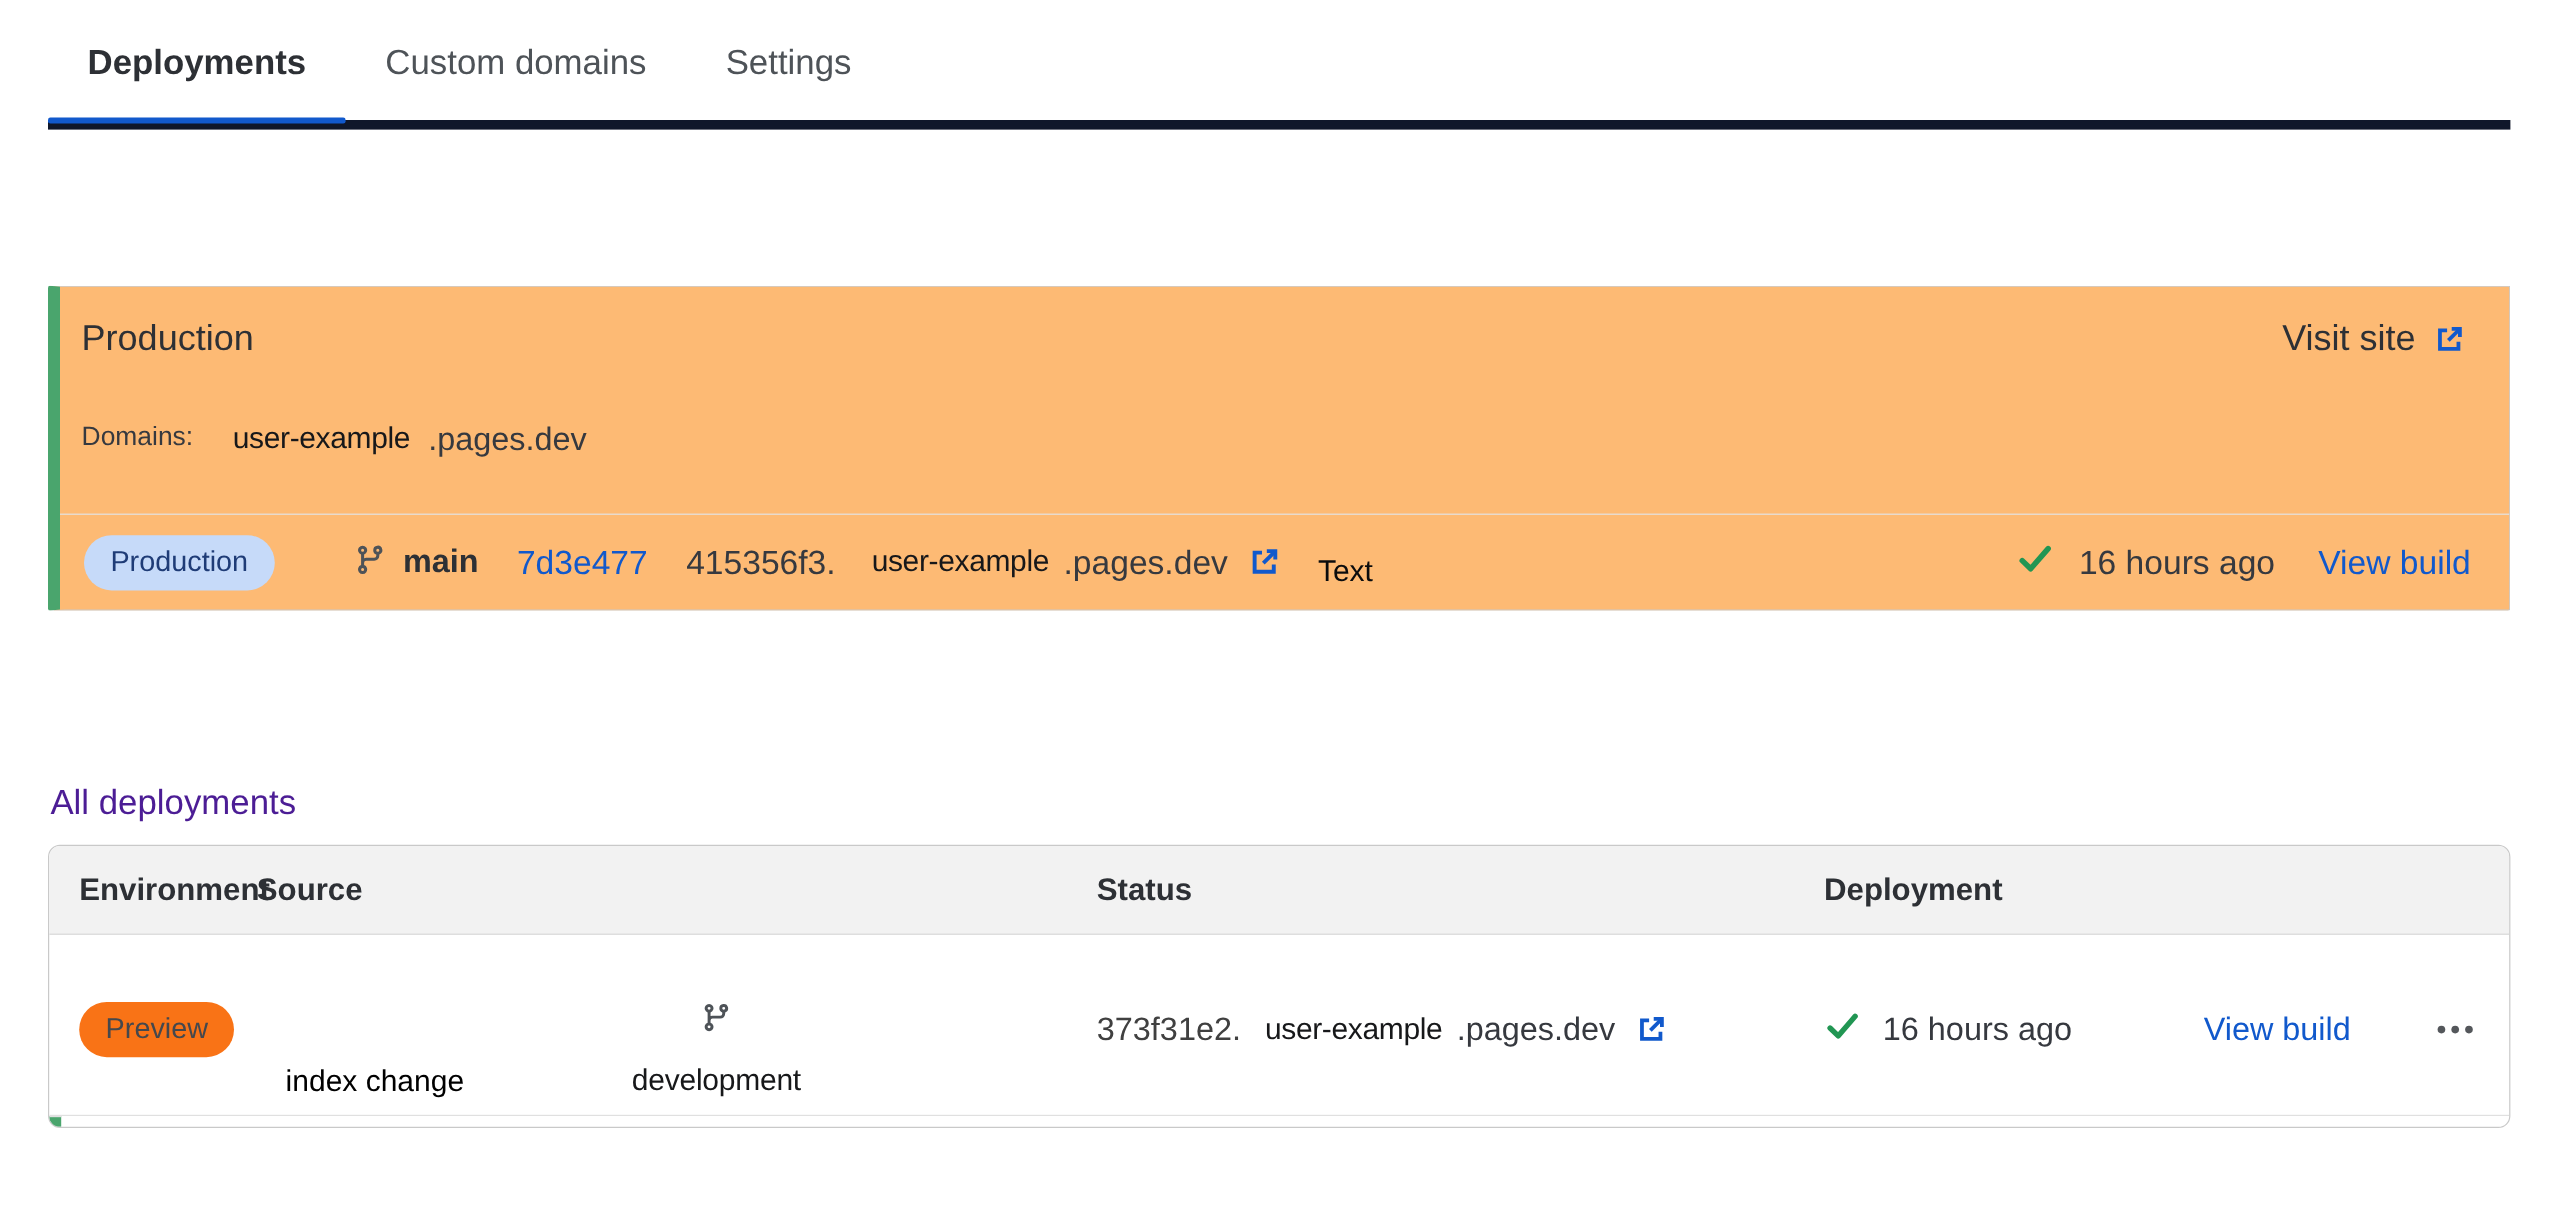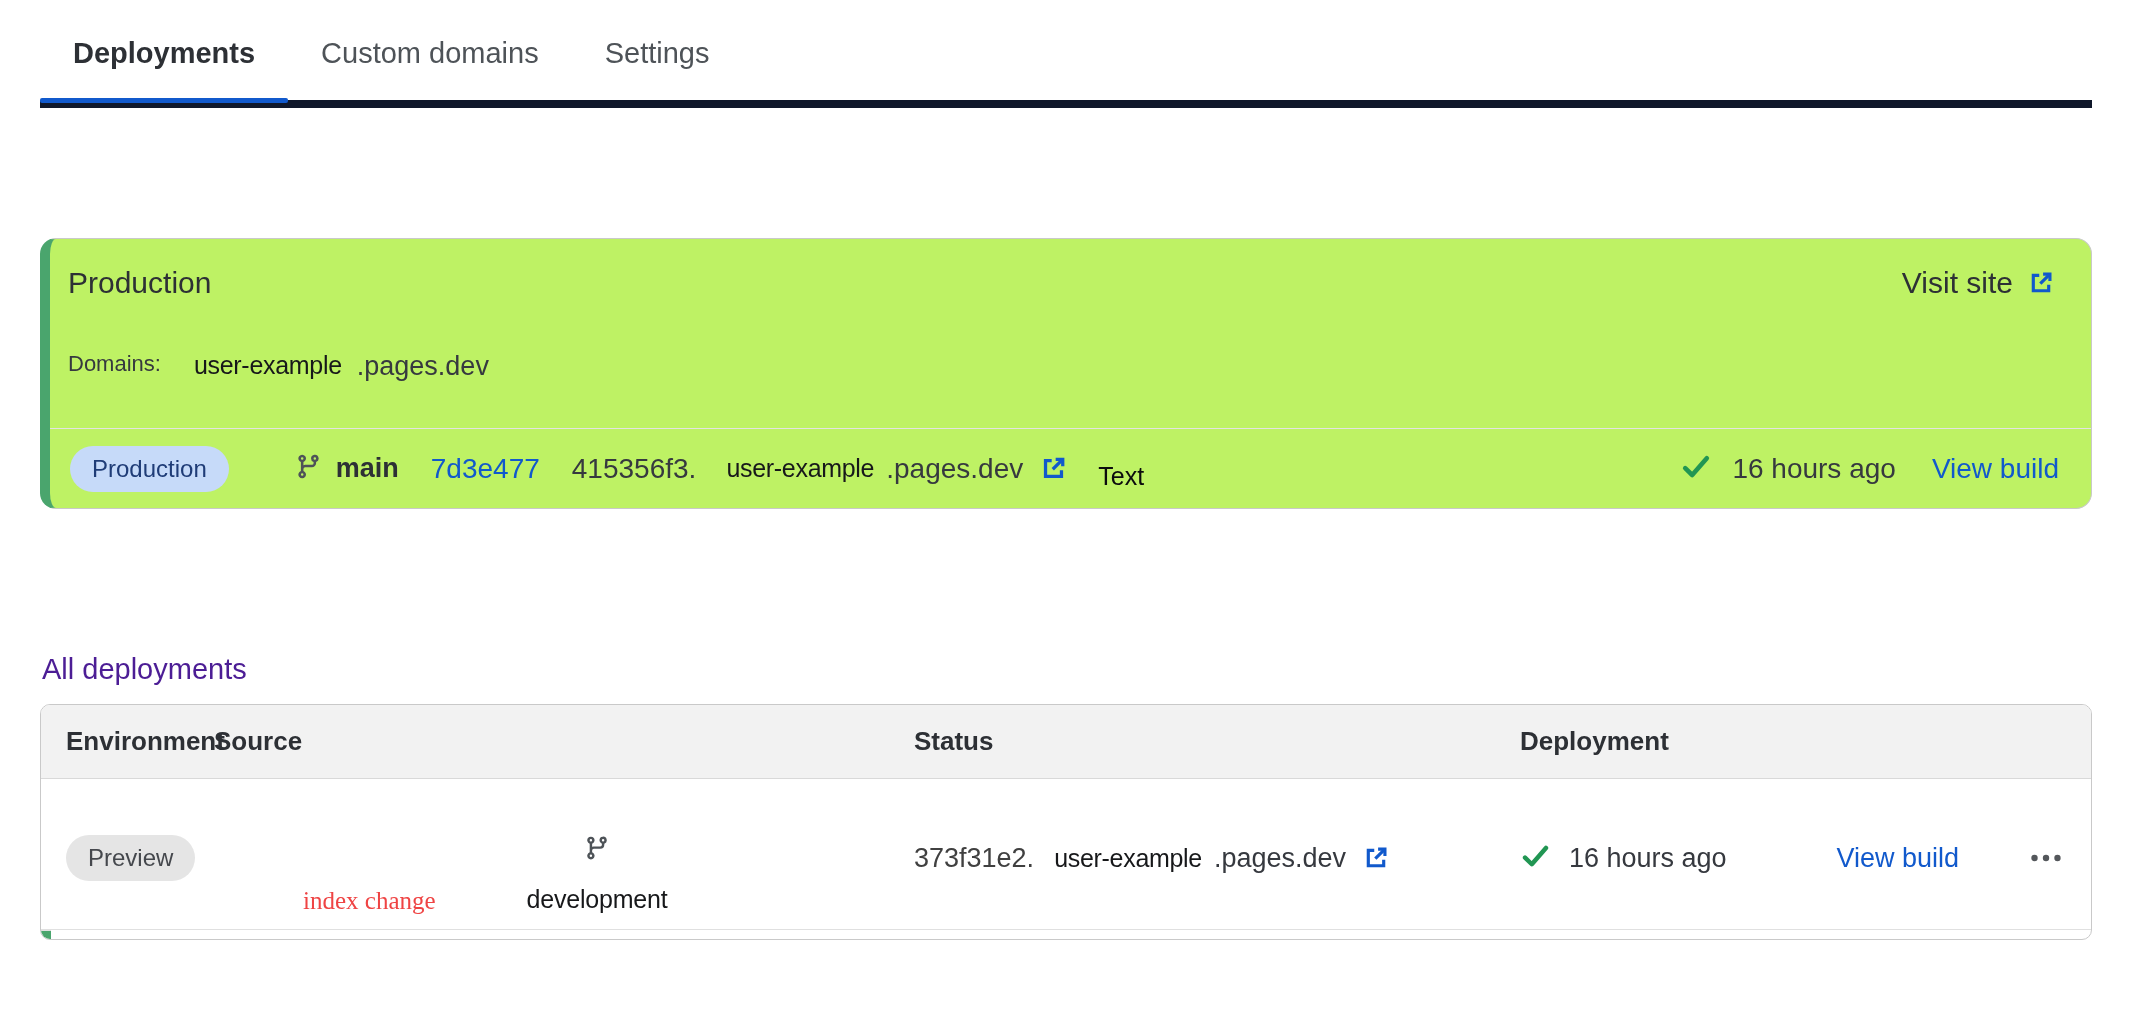--- a/index.html
+++ b/index.html
@@ -7,36 +7,36 @@
   body {
     width:2132px; height:1012px; overflow:hidden; position:relative;
     font-family:"Liberation Sans", sans-serif; color:#36393f;
   }
   
   .tabs { margin:0 40px; padding-top:36px; display:flex; border-bottom:8px solid #0f172a; }
   .tab { position:relative; padding:0 33px 30px; font-size:29px; line-height:34px; color:#4e5358; cursor:pointer; white-space:nowrap; }
   .tab.active { color:#2d3035; font-weight:700; }
   .tab.active::after { content:""; position:absolute; left:0; right:0; bottom:-3px; height:5px; background:#1159cc; border-radius:2px; }
   
-  .prod-card { margin:130px 40px 0; border:1px solid #c9c9c9; border-left:10px solid #4aa56d; border-radius:16px; background:#bef264; }
+  .prod-card { margin:130px 40px 0; border:1px solid #c9c9c9; border-left:10px solid #4aa56d; border-radius:2px; background:#fdba74; }
   .prod-body { padding:26px 36px 46px 18px; }
   .prod-head { display:flex; align-items:center; justify-content:space-between; }
   .prod-title { font-size:30px; line-height:36px; color:#2d3035; }
   .visit-site { display:flex; align-items:center; gap:14px; font-size:30px; color:#2d3035; cursor:pointer; }
   .visit-site svg { display:block; }
   .auto-row { margin-top:50px; display:flex; align-items:center; gap:22px; font-size:27px; color:#36393f; }
   .domains-row { margin-top:50px; display:flex; align-items:flex-start; }
   .domains-label { font-size:22px; color:#36393f; }
   .domain-name { font-size:25px; color:#17181a; margin-left:33px; letter-spacing:-0.3px; }
   .domain-suffix { font-size:27px; color:#36393f; margin-left:15px; }
   
   .prod-row { border-top:1px solid #e3e3e3; height:80px; display:flex; align-items:center; padding:0 32px 0 20px; }
   .badge { display:inline-flex; align-items:center; height:46px; padding:0 22px; border-radius:999px; font-size:24px; white-space:nowrap; }
   .badge.production { background:#c6daf9; color:#1f3c77; }
-  .badge.preview { background:#e5e5e5; color:#45484d; }
+  .badge.preview { background:#f97316; color:#45484d; }
   .branch-group { margin-left:66px; display:flex; align-items:center; gap:14px; }
   .branch-name { font-size:27px; font-weight:700; color:#2d3035; }
   a.link, .link { color:#1159cc; font-size:28px; text-decoration:none; cursor:pointer; }
   .commit-link { margin-left:32px; }
   .deploy-id { margin-left:32px; font-size:28px; color:#36393f; }
   .deploy-domain { margin-left:30px; font-size:25px; color:#17181a; letter-spacing:-0.3px; }
   .deploy-suffix { margin-left:12px; font-size:28px; color:#36393f; }
   .ext-icon { margin-left:16px; cursor:pointer; display:flex; }
   .commit-msg { margin-left:30px; font-size:25px; color:#0b0c0d; transform:translateY(8px); }
   .status-group { margin-left:auto; display:flex; align-items:center; }
@@ -46,21 +46,21 @@
   .section-title { margin:143px 0 0 42px; font-size:29px; line-height:34px; color:#4c1d95; }
   .table-card { margin:18px 40px 0; border:1px solid #c9c9c9; border-radius:10px; overflow:hidden; background:#fff; }
   .tgrid { display:grid; grid-template-columns:148px 700px 606px 1fr; padding-left:25px; }
   .thead { background:#f2f2f2; height:74px; align-items:center; border-bottom:1px solid #d9d9d9; }
   .th { font-size:26px; font-weight:700; color:#2d3035; }
   .trow { padding-top:56px; padding-bottom:12px; align-items:start; }
   .cell-line { height:46px; display:flex; align-items:center; }
   .src-line1 { padding-left:66px; gap:20px;flex-direction:column; }
   .src-branch { font-size:25px; color:#17181a; letter-spacing:-0.2px; }
   .src-hash { margin-left:28px; font-size:26px; }
-  .src-msg { margin-left:89px; margin-top:4px; font-size:25px; color:#ef4444; line-height:32px;font-family:Liberation Serif, serif; }
+  .src-msg { margin-left:24px; margin-top:4px; font-size:25px; color:#000000; line-height:32px; }
   .dep-id { font-size:27px; color:#404040; }
   .dep-domain { margin-left:20px; font-size:25px; color:#17181a; letter-spacing:-0.3px; }
   .dep-suffix { margin-left:12px; font-size:27px; color:#36393f; }
   .status-cell { padding-right:28px; }
   .status-cell .inner { width:100%; display:flex; align-items:center; }
   .t-time { margin-left:18px; font-size:27px; color:#36393f; }
   .t-view { margin-left:auto; font-size:27px; }
   .ellipsis-btn { margin-left:70px; cursor:pointer; display:flex; align-items:center; }
   .next-row-peek { height:9px; width:10px; background:#4aa56d; border-top:1px solid #e0e0e0; }
   .row-divider { border-bottom:1px solid #e0e0e0; }

